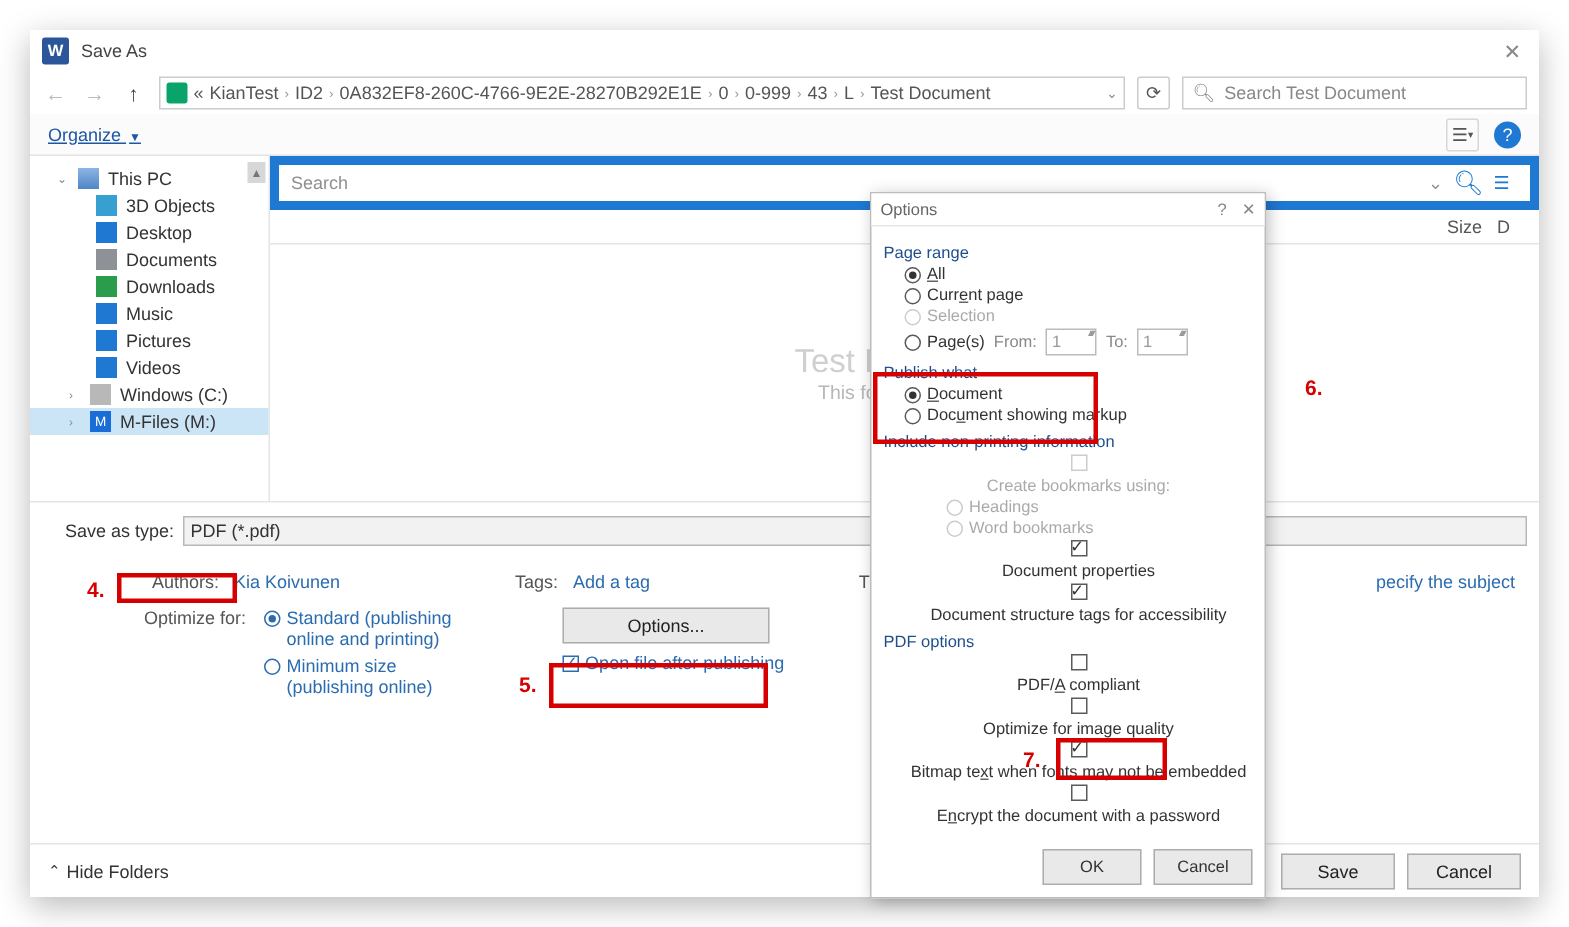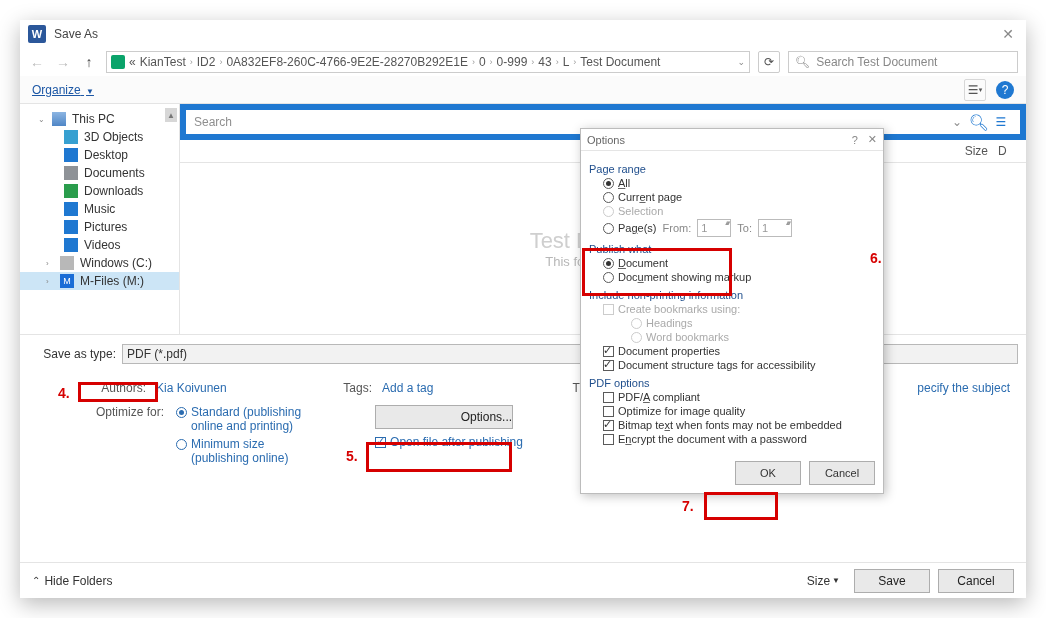--- a/index.html
+++ b/index.html
@@ -51,46 +51,46 @@
   .fields .type{flex:1;height:20px;border:1px solid #b8b8b8;background:#f2f2f2;padding:0 4px;display:flex;align-items:center;color:#333;}
   .metarow{display:flex;padding:8px 16px 0 70px;gap:10px;align-items:flex-start;color:#333;}
   .metarow .ml{width:56px;text-align:right;color:#555;}
   .metarow .link{color:#2b6cb0;}
   .opt-row{display:flex;padding:10px 16px 0 70px;gap:12px;align-items:flex-start;}
   .opt-row .ol{width:74px;text-align:right;color:#555;}
   .radios{color:#2b6cb0;}
   .radios .r{display:flex;align-items:flex-start;gap:4px;margin-bottom:4px;}
   .radios .r .rb{width:11px;height:11px;border:1px solid #2b6cb0;border-radius:50%;margin-top:2px;position:relative;}
   .radios .r .rb.on::after{content:"";position:absolute;left:2px;top:2px;width:5px;height:5px;background:#2b6cb0;border-radius:50%;}
-  .options-btn{width:138px;height:24px;background:#e9e9e9;border:1px solid #adadad;display:flex;align-items:center;justify-content:flex-end;}
+  .options-btn{width:138px;height:24px;background:#e9e9e9;border:1px solid #adadad;display:flex;align-items:center;justify-content:center;}
   .chk{display:flex;align-items:center;gap:4px;margin-top:6px;color:#2b6cb0;}
   .chk .cb{width:11px;height:11px;border:1px solid #2b6cb0;position:relative;}
   .chk .cb.on::after{content:"✓";position:absolute;left:0;top:-3px;font-size:11px;color:#2b6cb0;}
   .bottombar{position:absolute;left:0;right:0;bottom:0;height:36px;border-top:1px solid #e4e4e4;display:flex;align-items:center;padding:0 12px;gap:8px;}
   .bottombar .hf{color:#333;display:flex;align-items:center;gap:4px;}
   .bottombar .sp{flex:1}
   .btn{min-width:76px;height:24px;border:1px solid #adadad;background:#e9e9e9;display:flex;align-items:center;justify-content:center;}
   .tools{color:#333;display:flex;align-items:center;gap:2px;margin-right:6px;}
   
   .anno-red-box{position:absolute;border:3px solid #d60000;pointer-events:none;}
   .anno-red-txt{position:absolute;color:#d60000;font-weight:bold;font-size:14px;pointer-events:none;}
   
-  .dlg{position:absolute;left:560px;top:108px;width:304px;border:1px solid #bcbcbc;background:#fff;box-shadow:2px 2px 10px rgba(0,0,0,.25);font-size:11px;color:#333;}
+  .dlg{position:absolute;left:560px;top:108px;width:264px;border:1px solid #bcbcbc;background:#fff;box-shadow:2px 2px 10px rgba(0,0,0,.25);font-size:11px;color:#333;}
   .dlg .dtb{height:22px;background:#fff;display:flex;align-items:center;padding:0 6px;color:#666;border-bottom:1px solid #e5e5e5;}
   .dlg .dtb .sp{flex:1}
   .dlg .body{padding:6px 8px;}
   .dlg .sec{color:#1f4e8c;margin:6px 0 2px;}
   .dlg .ind{padding-left:14px;}
   .dlg .ind2{padding-left:28px;}
   .dlg .rad{display:flex;align-items:center;gap:4px;margin:2px 0;}
   .dlg .rad .rb{width:11px;height:11px;border:1px solid #5a5a5a;border-radius:50%;position:relative;}
   .dlg .rad .rb.on::after{content:"";position:absolute;left:2px;top:2px;width:5px;height:5px;background:#333;border-radius:50%;}
   .dlg .rad.dis{color:#aaa}
   .dlg .rad.dis .rb{border-color:#ccc}
-  .dlg .ck{display:flex;align-items:center;gap:4px;margin:2px 0;}
+  .dlg .ck{display:flex;align-items:center;gap:4px;margin:2px 0;flex-direction:column;}
   .dlg .ck .cb{width:11px;height:11px;border:1px solid #5a5a5a;position:relative;}
   .dlg .ck .cb.on::after{content:"✓";position:absolute;left:-1px;top:-3px;font-size:11px;}
   .dlg .ck.dis{color:#aaa}.dlg .ck.dis .cb{border-color:#ccc}
   .dlg .spin{width:34px;height:18px;border:1px solid #bbb;display:flex;align-items:center;padding:0 3px;font-size:11px;position:relative;color:#999;}
   .dlg .spin::after{content:"▴▾";position:absolute;right:2px;top:-1px;font-size:7px;line-height:8px;color:#999;letter-spacing:-2px; white-space:pre;}
   .dlg .btns{display:flex;justify-content:flex-end;gap:8px;padding:8px;}
   .underline{text-decoration:underline;text-decoration-color:#666;}
 </style>
 </head>
 <body>

